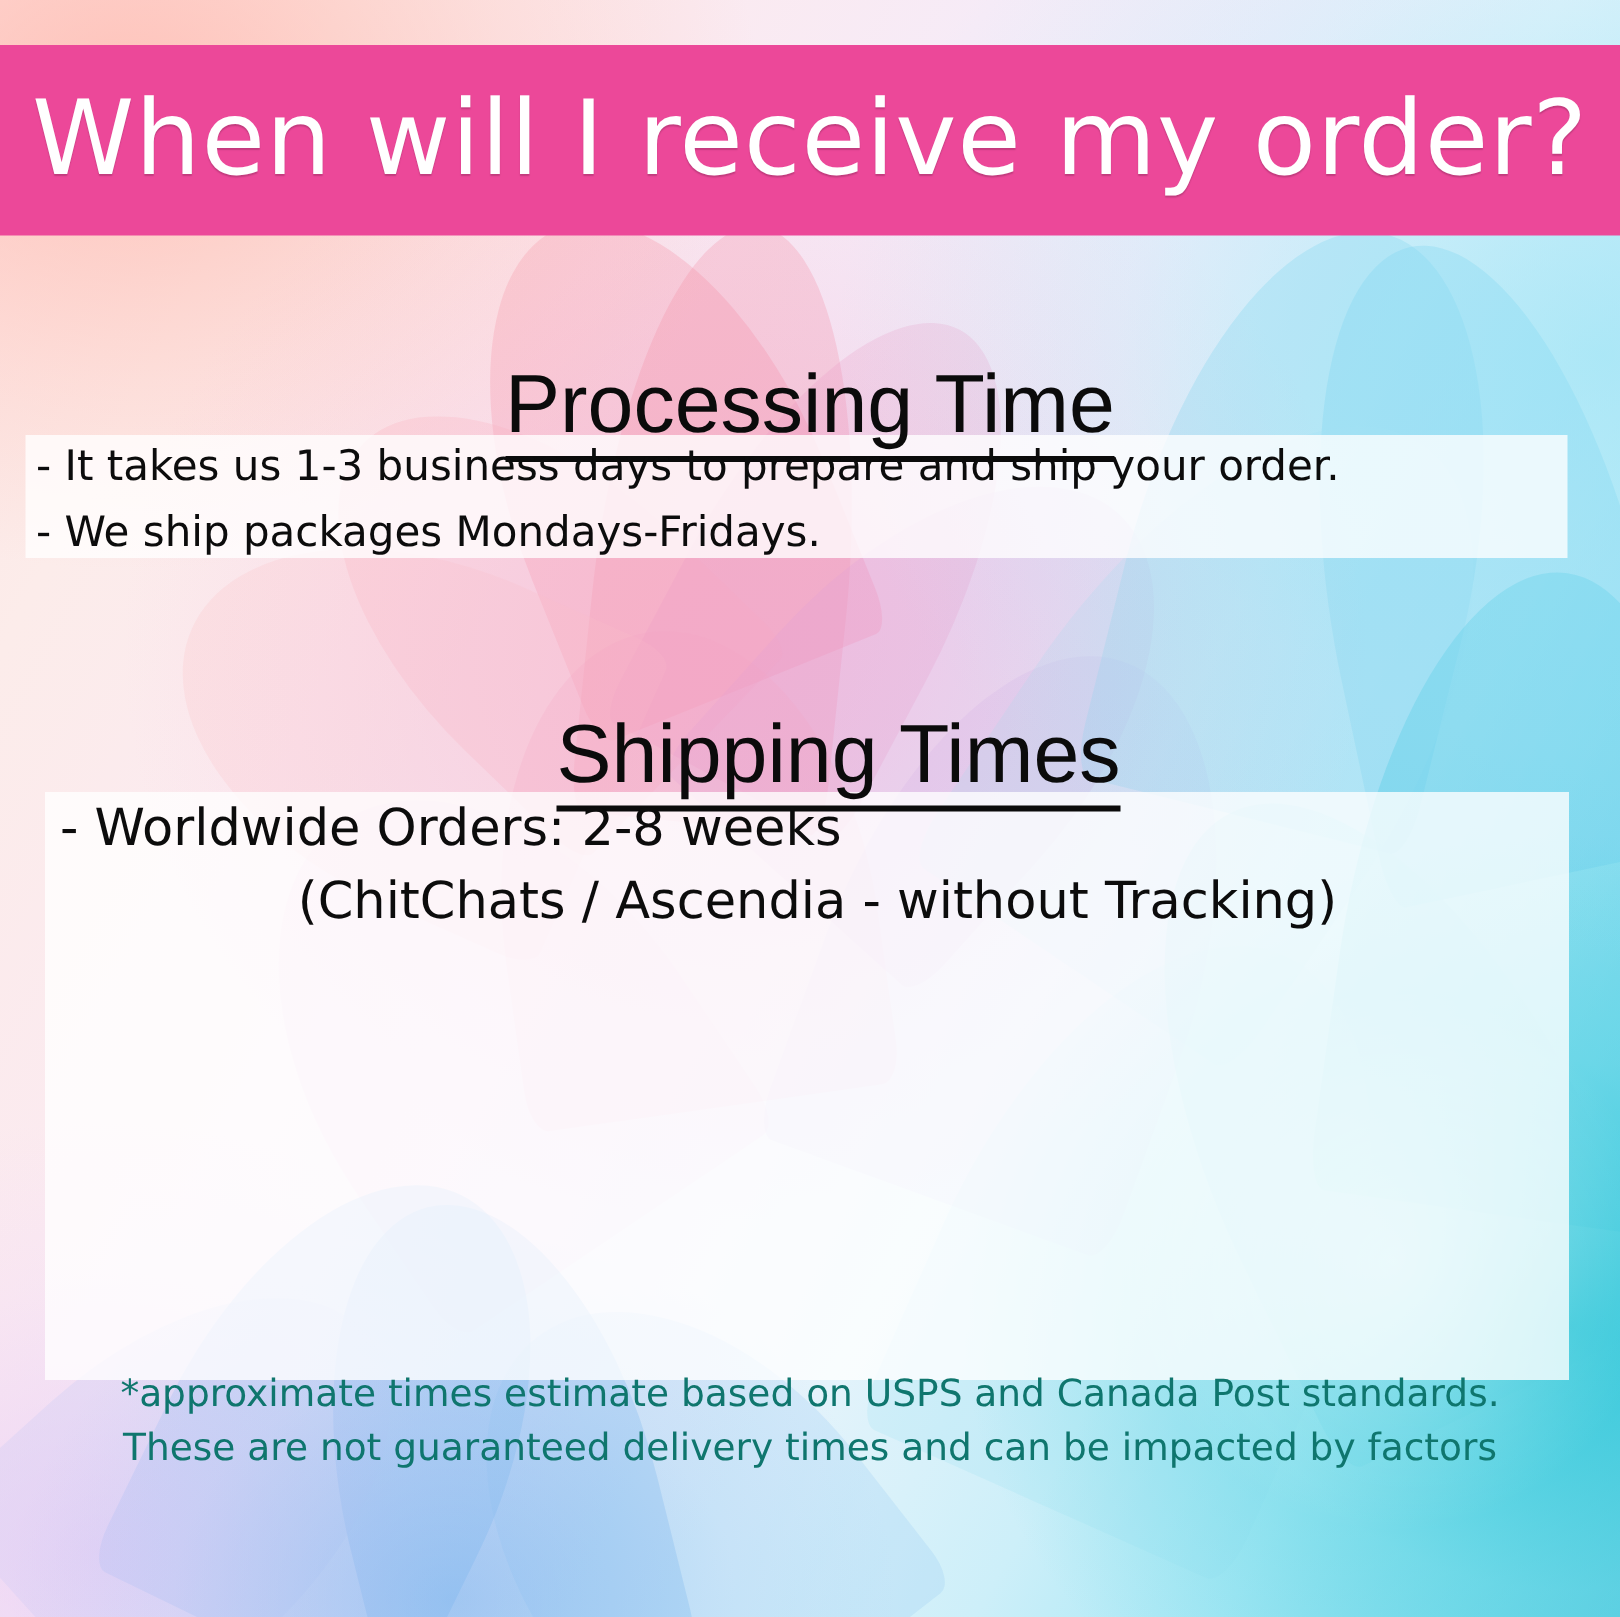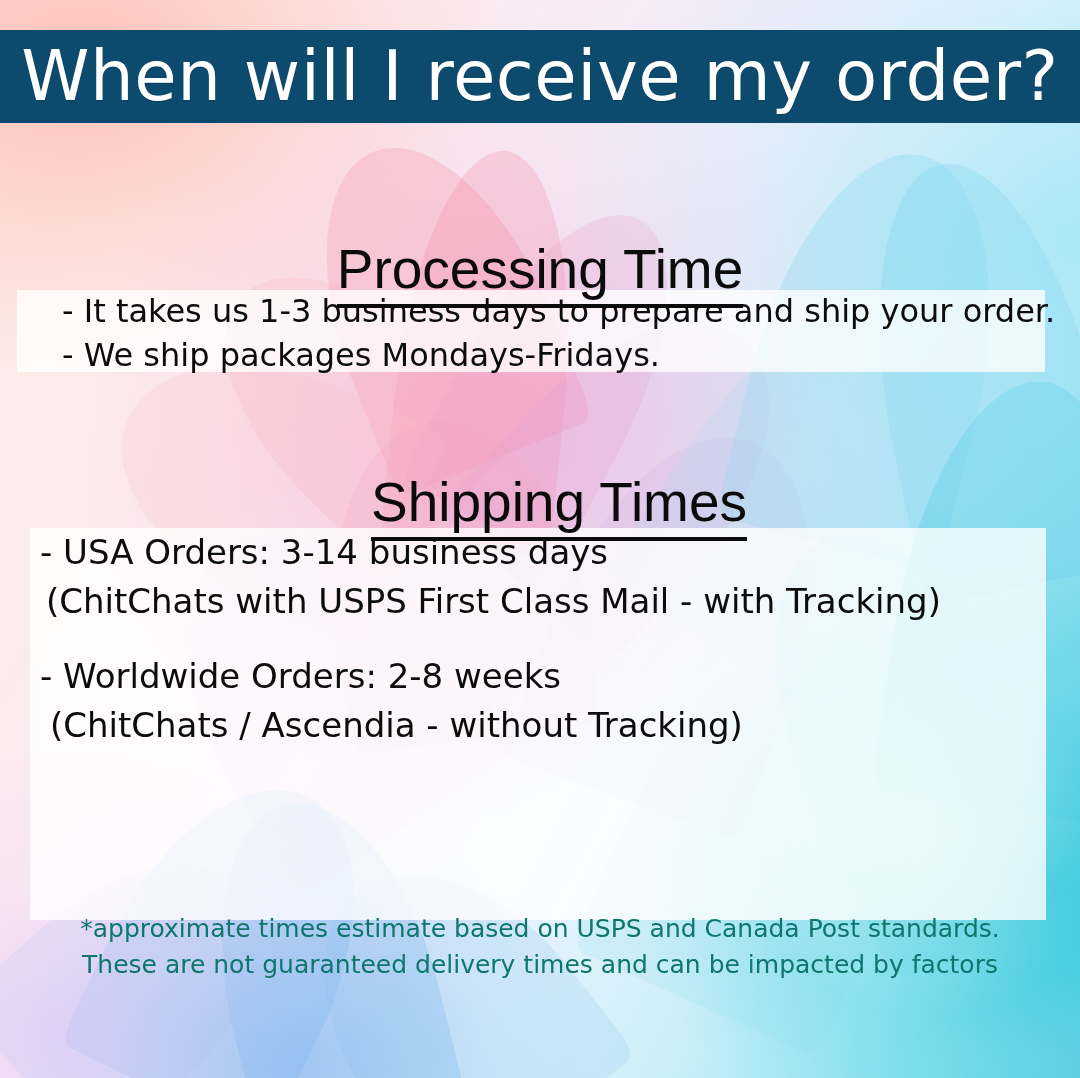--- a/index.html
+++ b/index.html
@@ -73,22 +73,22 @@
     position: absolute;
     border-radius: 58% 58% 6% 6% / 74% 74% 10% 10%;
   }
 
   
   .banner {
     position: absolute;
     left: 0;
     top: 30px;
     width: 1080px;
-    height: 93px;
-    background: #0c4a6e;
+    height: 127px;
+    background: #ec4899;
     display: flex;
     align-items: center;
     justify-content: center;
     z-index: 6;
   }
   .banner-title {
     color: #ffffff;
     font-family: "DejaVu Sans", sans-serif;
     font-size: 69px;
     font-weight: 400;
@@ -144,43 +144,42 @@
   .textblock {
     position: absolute;
     z-index: 5;
     color: #0c0c0c;
     font-family: "DejaVu Sans", sans-serif;
     font-weight: 400;
   }
   #processing-lines {
     left: 24px;
     top: 289px;
-    font-size: 32px;
+    font-size: 28px;
     line-height: 44px;
-    margin-left: 38px;
   }
   #shipping-groups {
     left: 36px;
     top: 528px;
     font-size: 34px;
     line-height: 49px;
     width: 1004px;
   }
   .ship-group {
     margin-bottom: 26px;
   }
   .ship-group:last-child { margin-bottom: 0; }
   .ship-group .line-1 { display: block; }
   .ship-group .line-2 { display: block; }
   #shipping-groups .g-usa .line-1  { padding-left: 4px; }
   #shipping-groups .g-usa .line-2  { padding-left: 10px; }
   #shipping-groups .g-can .line-1  { padding-left: 4px; }
   #shipping-groups .g-can .line-2  { padding-left: 0px; }
   #shipping-groups .g-world .line-1 { padding-left: 4px; }
-  #shipping-groups .g-world .line-2 { padding-left: 14px; }
+  #shipping-groups .g-world .line-2 { padding-left: 14px; text-align: center; }
 
   
   #footnote {
     position: absolute;
     left: 0;
     top: 911px;
     width: 1080px;
     z-index: 5;
     text-align: center;
     color: #0f766e;
@@ -247,24 +246,20 @@
   </div>
 
   <div class="section-heading" id="heading-shipping">
     <span class="underline-text">Shipping Times</span>
   </div>
 
   <div class="panel" id="panel-shipping"></div>
 
   <div class="textblock" id="shipping-groups">
 
-    <div class="ship-group g-usa">
-      <span class="line-1">- USA Orders: 3-14 business days</span>
-      <span class="line-2">(ChitChats with USPS First Class Mail - with Tracking)</span>
-    </div>
 
 
     <div class="ship-group g-world">
       <span class="line-1">- Worldwide Orders: 2-8 weeks</span>
       <span class="line-2">(ChitChats / Ascendia - without Tracking)</span>
     </div>
 
   </div>
 
   <div id="footnote">

